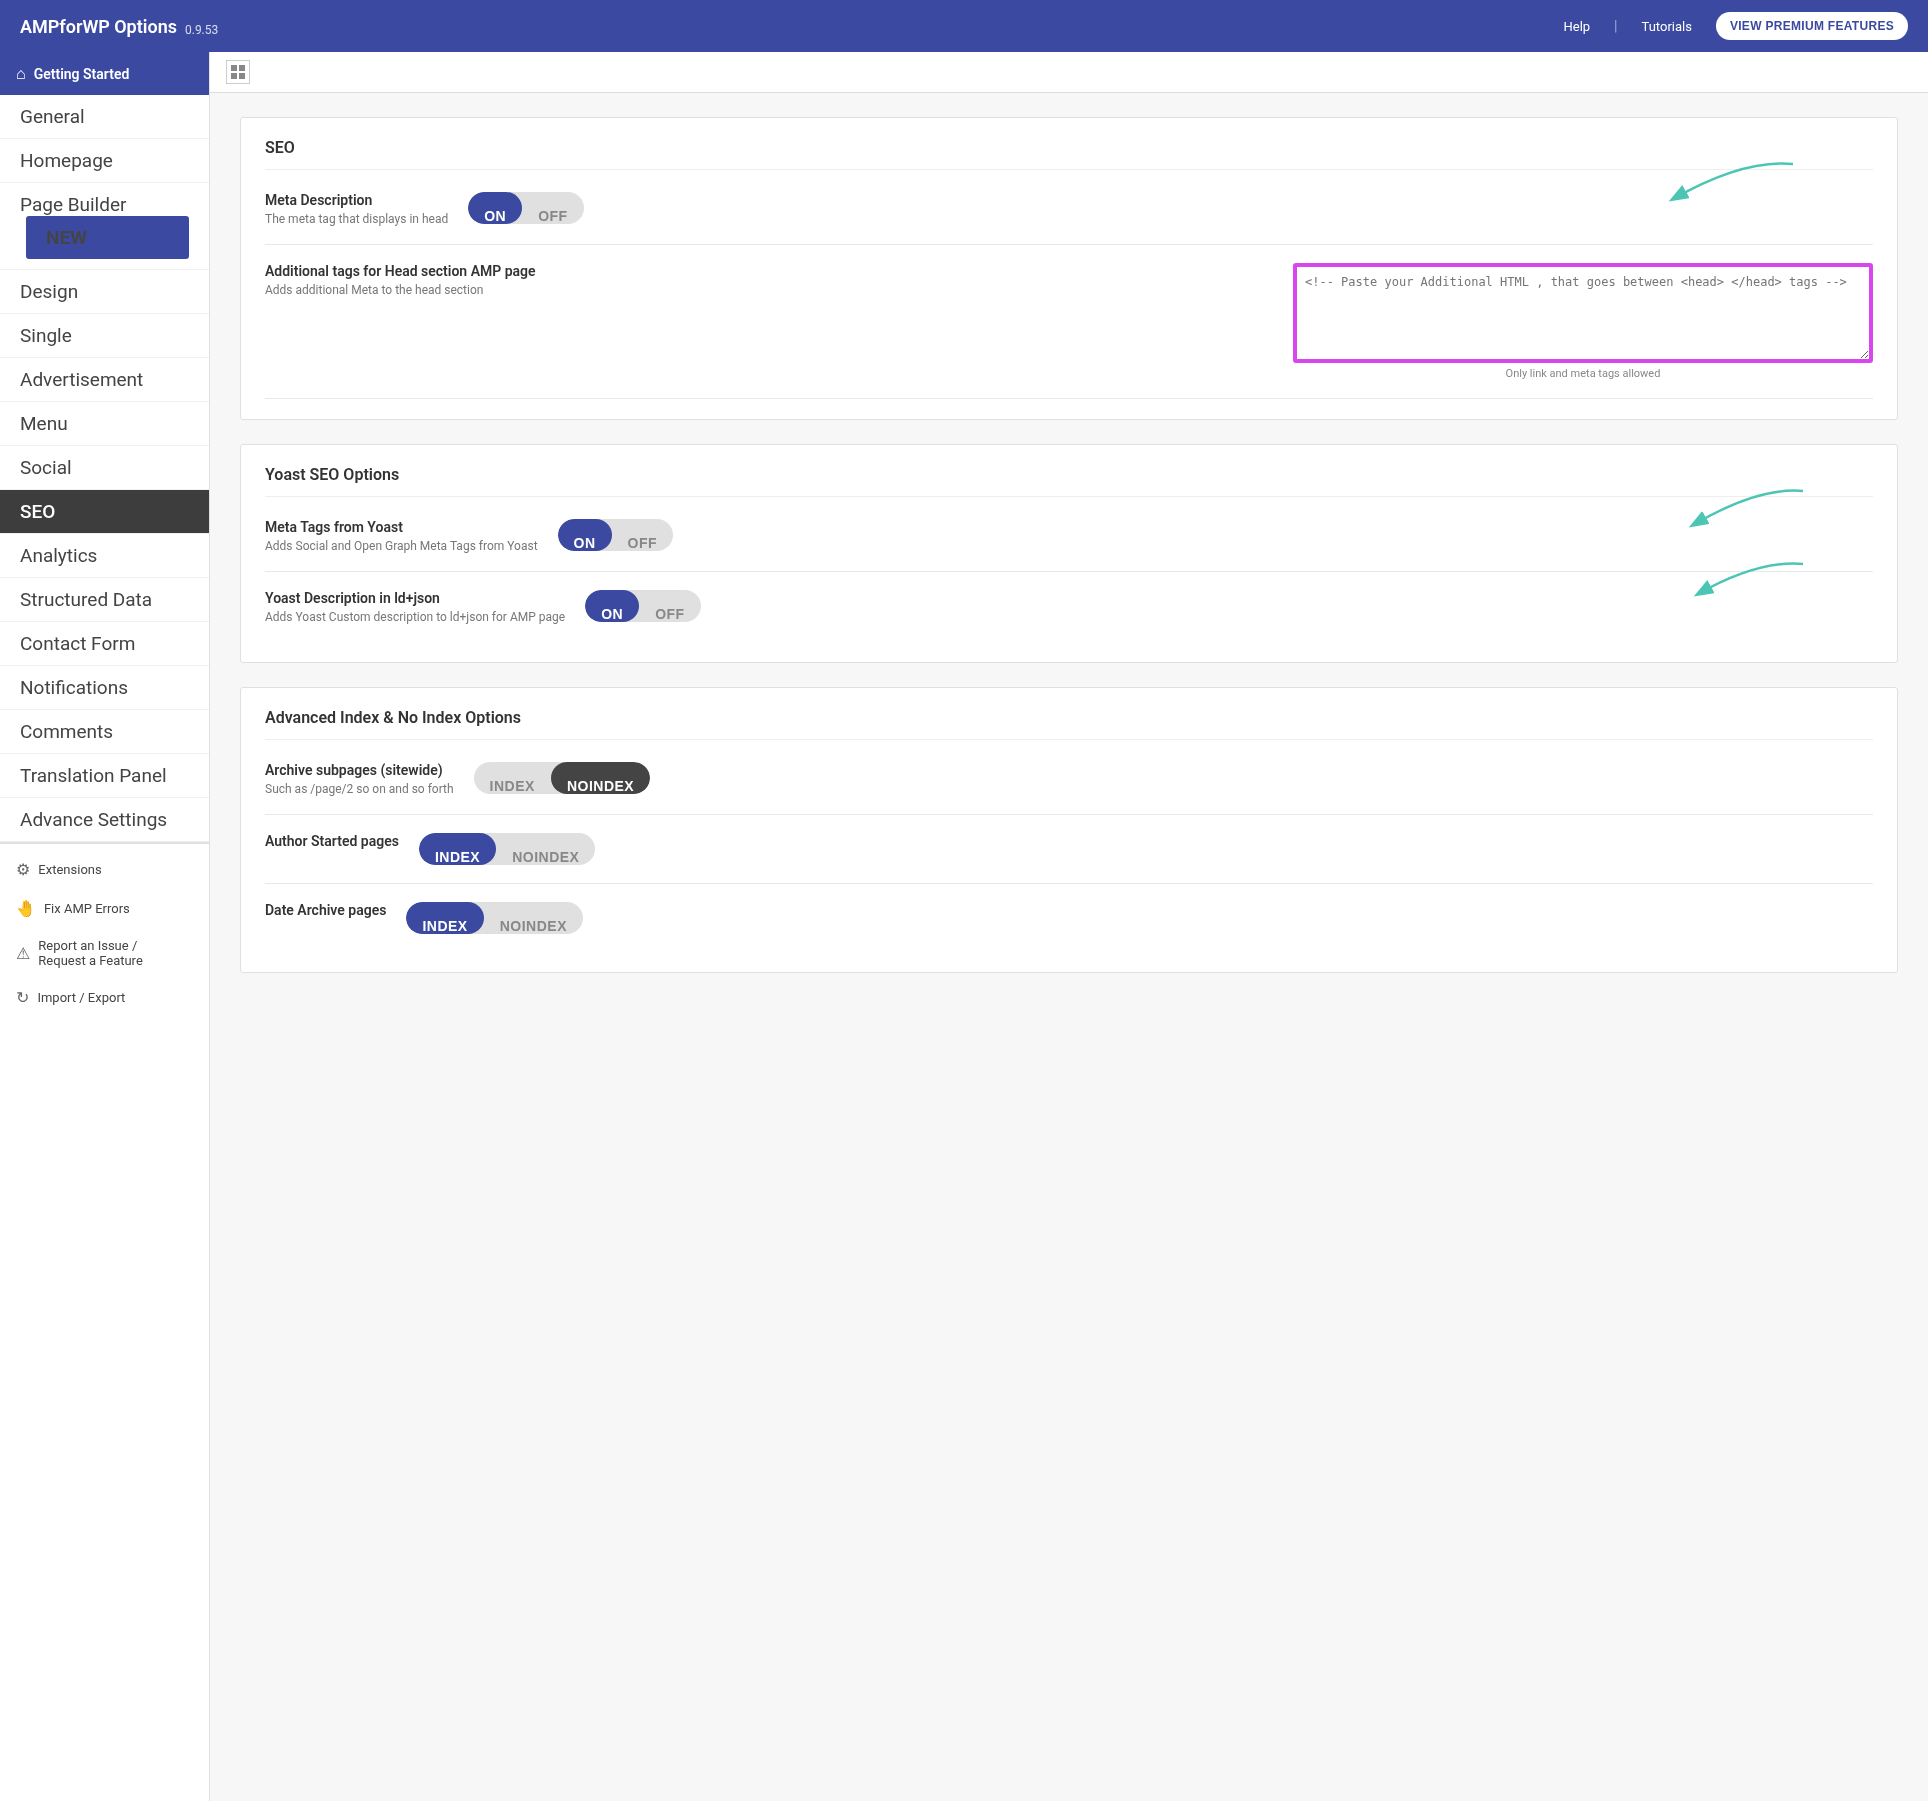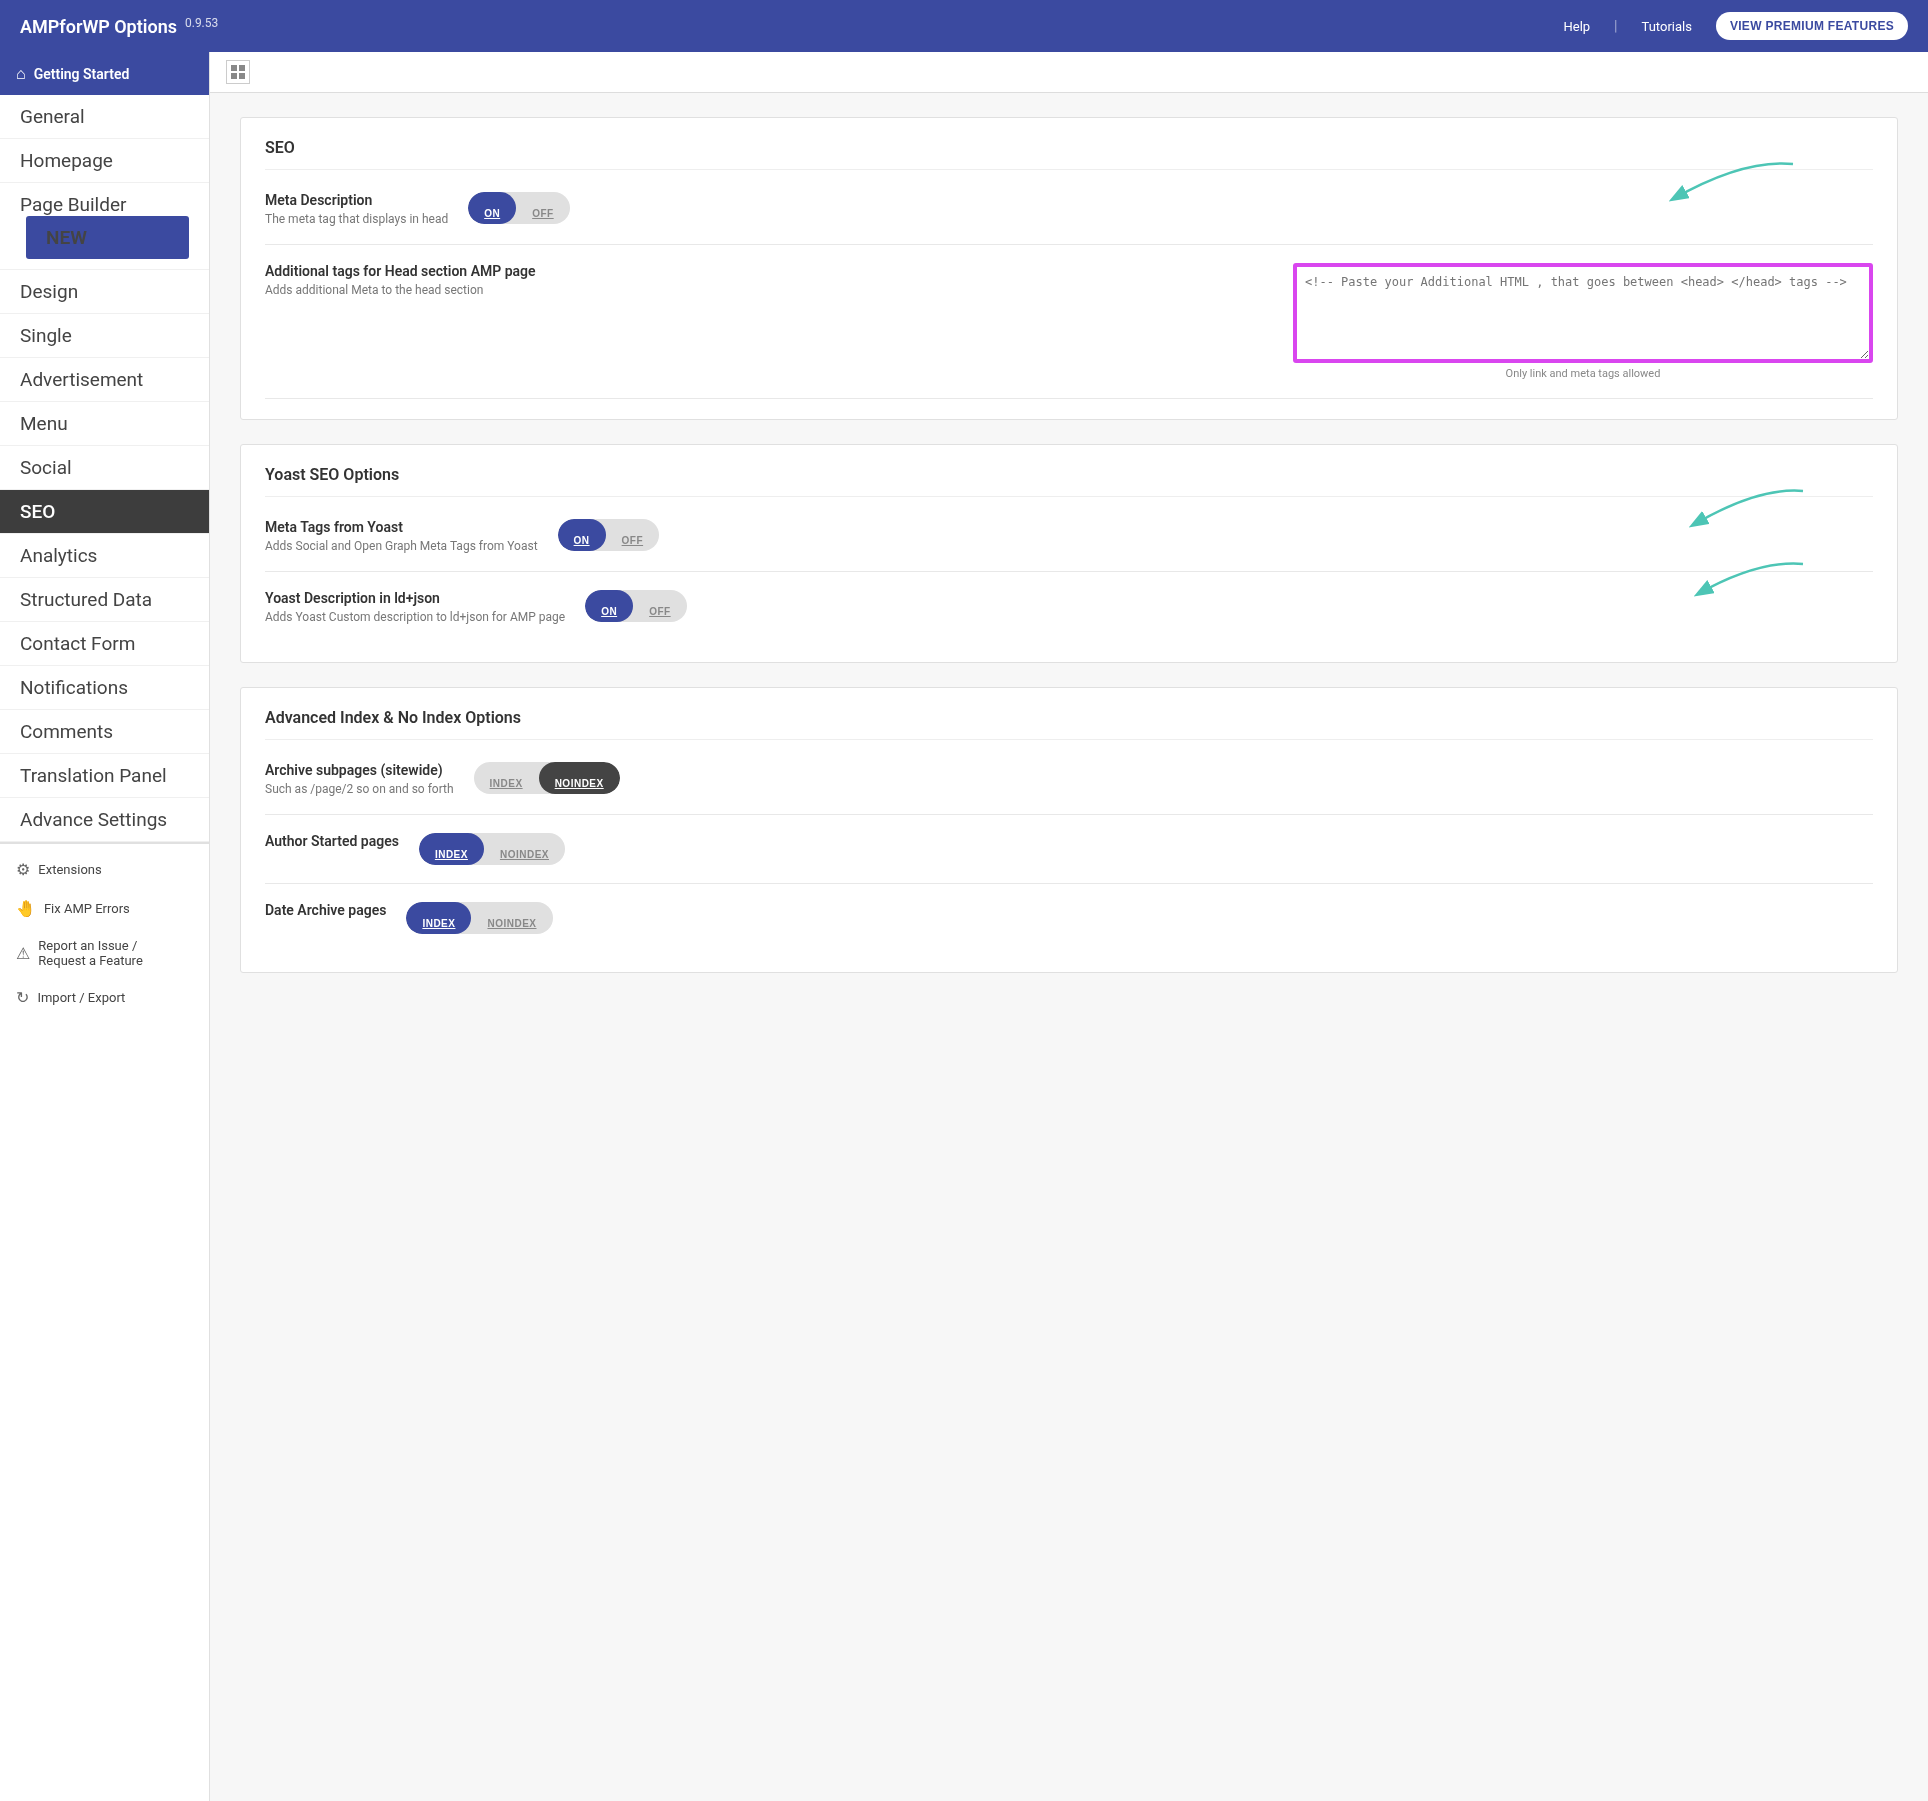--- a/index.html
+++ b/index.html
@@ -8,21 +8,21 @@
     
     .header {
       background: #3b4aa0;
       color: white;
       display: flex;
       align-items: center;
       justify-content: space-between;
       padding: 0 20px;
       height: 52px;
     }
-    .header-left { display: flex; align-items: flex-start; gap: 8px; }
+    .header-left { display: flex; align-items: flex-end; gap: 8px; }
     .header-title { font-size: 18px; font-weight: 600; }
     .header-version { font-size: 12px; opacity: 0.8; }
     .header-right { display: flex; align-items: center; gap: 24px; }
     .header-link { color: white; text-decoration: none; font-size: 13px; cursor: pointer; }
     .header-divider { color: rgba(255,255,255,0.5); }
     .btn-premium {
       background: white;
       color: #3b4aa0;
       border: none;
       padding: 7px 14px;
@@ -139,25 +139,24 @@
       background: #e0e0e0;
       border-radius: 20px;
       overflow: hidden;
       height: 32px;
     }
     .toggle-btn {
       padding: 16px 16px;
       border: none;
       background: transparent;
       cursor: pointer;
-      font-size: 10px;
+      font-size: 14px;
       font-weight: 700;
       color: #888;
       letter-spacing: 0.5px;
-      text-decoration: underline;
     }
     .toggle-btn.active-on {
       background: #3b4aa0;
       color: white;
       border-radius: 20px;
     }
     .toggle-btn.active-index {
       background: #3b4aa0;
       color: white;
       border-radius: 20px;

